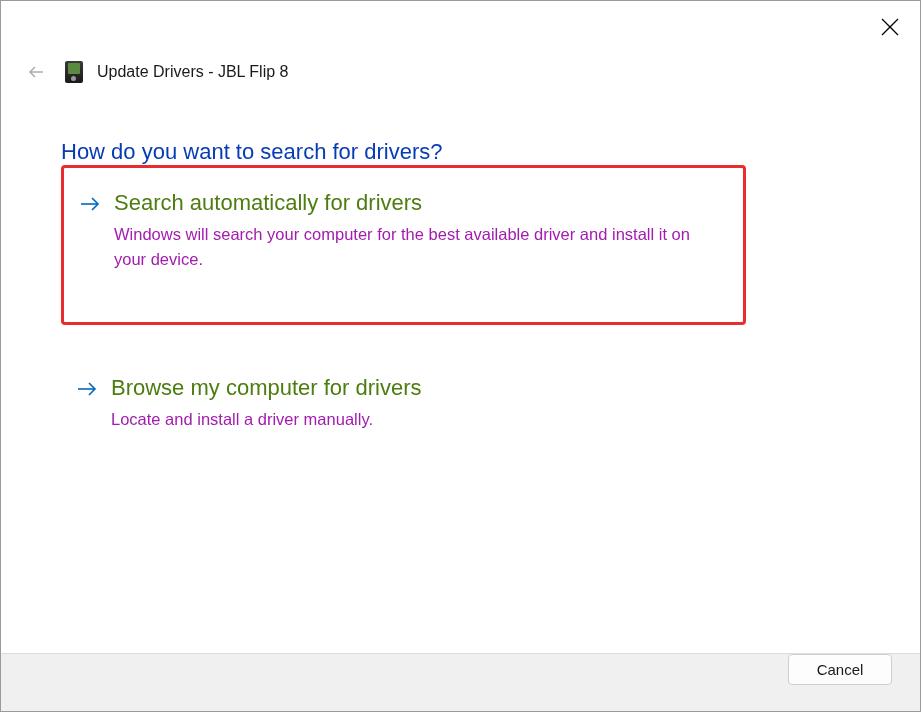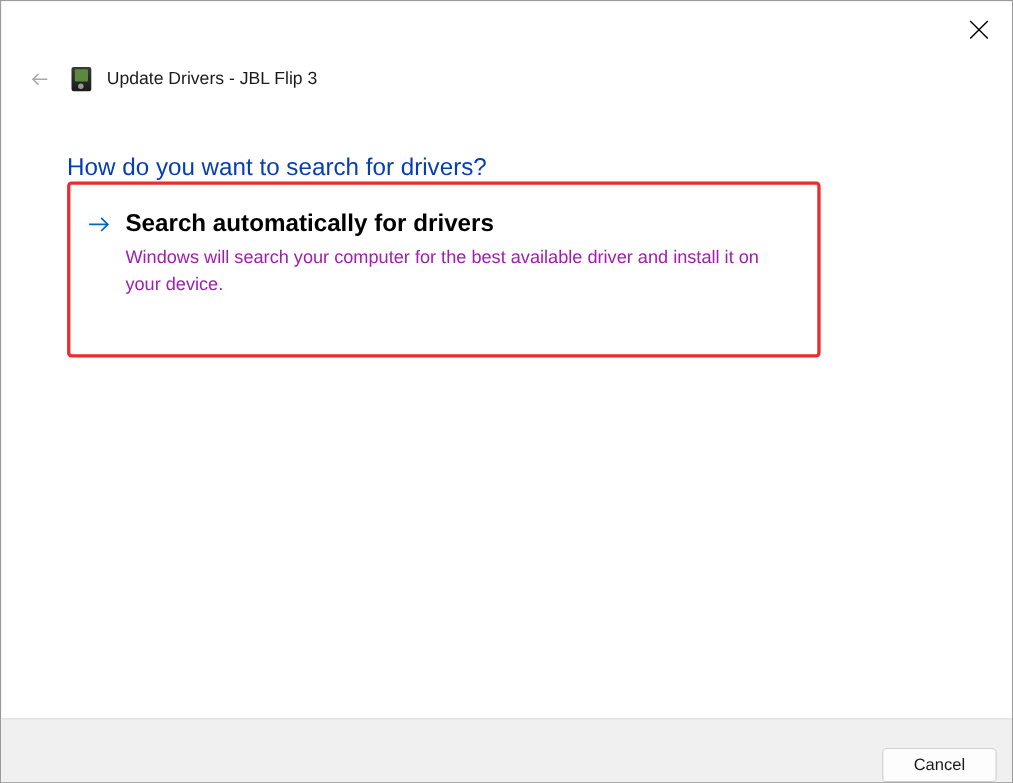--- a/index.html
+++ b/index.html
@@ -104,38 +104,38 @@
       padding-bottom: 50px;
     }
     .option-arrow {
       flex-shrink: 0;
       margin-top: 6px;
     }
     .option-arrow svg { width: 20px; height: 16px; stroke: #0067c0; }
     .option-text { flex: 1; }
     .option-title {
       font-size: 22px;
-      color: #000000;
-      font-weight: 700;
+      color: #4d7c0f;
+      font-weight: 400;
       margin-bottom: 6px;
     }
     .option-desc {
       font-size: 16.5px;
       color: #a21caf;
       line-height: 1.5;
       font-weight: 400;
     }
     .footer {
       background: #f0f0f0;
       border-top: 1px solid #dcdcdc;
       height: 58px;
       display: flex;
-      align-items: flex-end;
+      align-items: flex-start;
       justify-content: flex-end;
-      padding: 0 14px;
+      padding: 0 28px;
     }
     .cancel-btn {
       background: #fdfdfd;
       border: 1px solid #cfcfcf;
       border-radius: 4px;
       padding: 6px 0;
       width: 104px;
       font-size: 15px;
       color: #1a1a1a;
       cursor: pointer;
@@ -155,38 +155,50 @@
   </button>
 
   <div class="header-row">
     <div class="back-arrow">
       <svg viewBox="0 0 18 18" fill="none" stroke-width="1.4">
         <line x1="3" y1="9" x2="16" y2="9"></line>
         <polyline points="8,4 3,9 8,14"></polyline>
       </svg>
     </div>
     <span class="device-icon"></span>
-    <span class="header-title">Update Drivers - JBL Flip 3</span>
+    <span class="header-title">Update Drivers - JBL Flip 8</span>
   </div>
 
   <div class="content">
     <div class="question">How do you want to search for drivers?</div>
 
     <div class="option highlighted">
       <div class="option-arrow">
         <svg viewBox="0 0 20 16" fill="none" stroke-width="1.6">
           <line x1="1" y1="8" x2="18" y2="8"></line>
           <polyline points="12,2 18,8 12,14"></polyline>
         </svg>
       </div>
       <div class="option-text">
         <div class="option-title">Search automatically for drivers</div>
         <div class="option-desc">Windows will search your computer for the best available driver and install it on your device.</div>
       </div>
     </div>
 
+    <div class="option">
+      <div class="option-arrow">
+        <svg viewBox="0 0 20 16" fill="none" stroke-width="1.6">
+          <line x1="1" y1="8" x2="18" y2="8"></line>
+          <polyline points="12,2 18,8 12,14"></polyline>
+        </svg>
+      </div>
+      <div class="option-text">
+        <div class="option-title">Browse my computer for drivers</div>
+        <div class="option-desc">Locate and install a driver manually.</div>
+      </div>
+    </div>
   </div>
 
   <div class="footer">
     <button class="cancel-btn">Cancel</button>
   </div>
 
 </div>
 
 </body></html>

